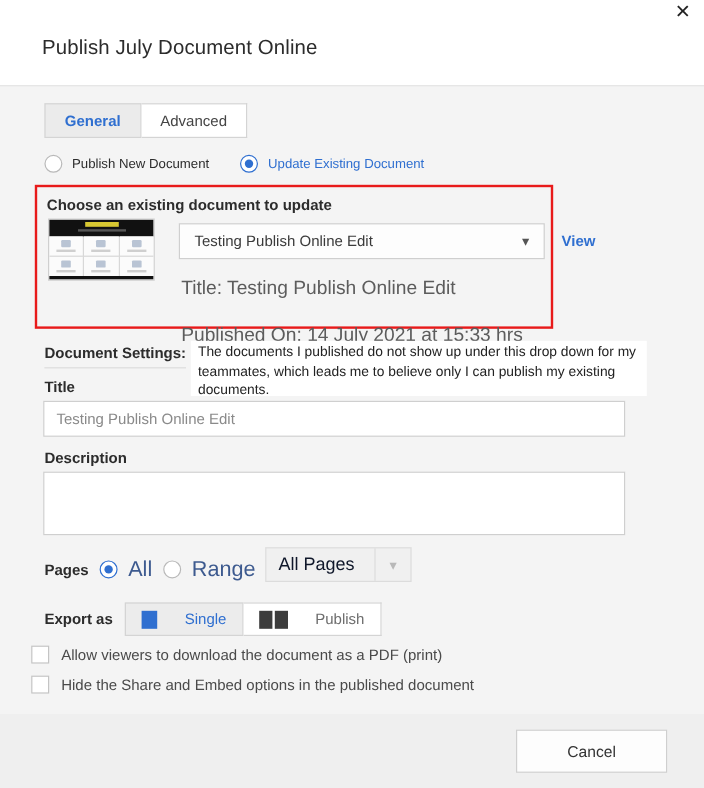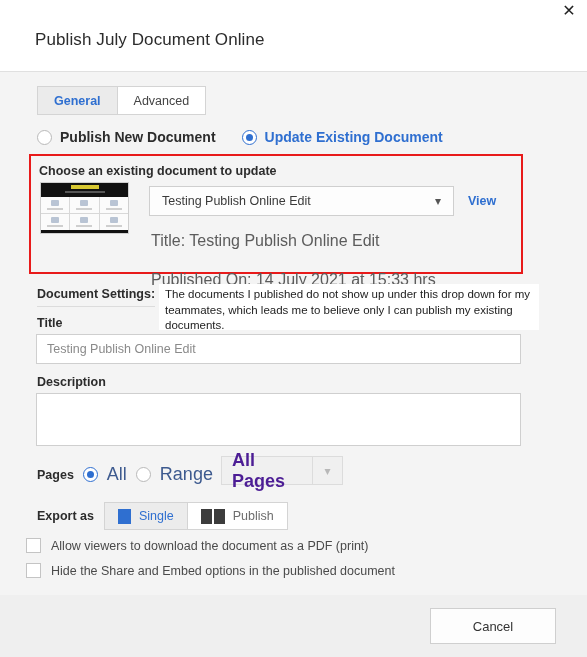--- a/index.html
+++ b/index.html
@@ -58,28 +58,28 @@
     border: 1px solid #b9b9b9; background: #fff;
     display: inline-block; position: relative; flex: none;
     cursor: pointer;
   }
   .radio.checked { border-color: #2f6fd0; }
   .radio.checked::after {
     content: ""; position: absolute;
     left: 3px; top: 3px; width: 7px; height: 7px;
     border-radius: 50%; background: #2f6fd0;
   }
-  .radio-label { font-size: 14px; font-weight: bold; color: #2c2c2c; }
+  .radio-label { font-size: 11px; font-weight: normal; color: #2c2c2c; }
   .radio-label.sel { color: #2f6fd0; }
   .radio-gap { width: 10px; }
 
   
   .existing-panel {
     position: absolute; left: 29px; top: 154px;
-    width: 494px; height: 120px;
+    width: 432px; height: 120px;
     border: 2px solid #e81a1a;
     background: #f4f4f4;
   }
   .panel-head {
     position: absolute; left: 8px; top: 8px;
     font-size: 12.5px; font-weight: bold; color: #2c2c2c;
   }
   .thumb {
     position: absolute; left: 9px; top: 26px;
     width: 89px; height: 52px;
@@ -195,32 +195,32 @@
   }
   .row-label { font-size: 12.5px; font-weight: bold; color: #2c2c2c; }
   .opt-label { font-size: 18px; color: #3d5a8f; }
   .pages-dd {
     position: absolute; left: 221px; top: 456px;
     width: 122px; height: 29px;
     background: #f0f0f0; border: 1px solid #dcdcdc;
     display: flex; align-items: center;
     cursor: default;
   }
-  .pages-dd .val { flex: 1; padding-left: 10px; font-size: 18px; color: #4c1d95; font-weight: bold; }
+  .pages-dd .val { flex: 1; padding-left: 10px; font-size: 15px; color: #0f172a; }
   .pages-dd .chev { border-left: 1px solid #dcdcdc; height: 100%; color: #b8b8b8; }
 
   
   .export-row {
     position: absolute; left: 37px; top: 502px;
     display: flex; align-items: center; gap: 10px;
   }
   .seg-group { display: flex; }
   .seg {
     height: 28px; padding: 0 13px;
-    display: flex; align-items: center; gap: 8px;
+    display: flex; align-items: center; gap: 23px;
     border: 1px solid #d4d4d4;
     font-size: 12.5px; cursor: pointer;
     background: #ffffff; color: #6d6d6d;
   }
   .seg.active { background: #ececec; color: #2f6fd0; }
   .seg + .seg { border-left: none; }
   .sq-blue { width: 13px; height: 15px; background: #2f6fd0; flex: none; }
   .sq-pair { display: flex; gap: 2px; flex: none; }
   .sq-dark { width: 11px; height: 15px; background: #3c3c3c; }
 

